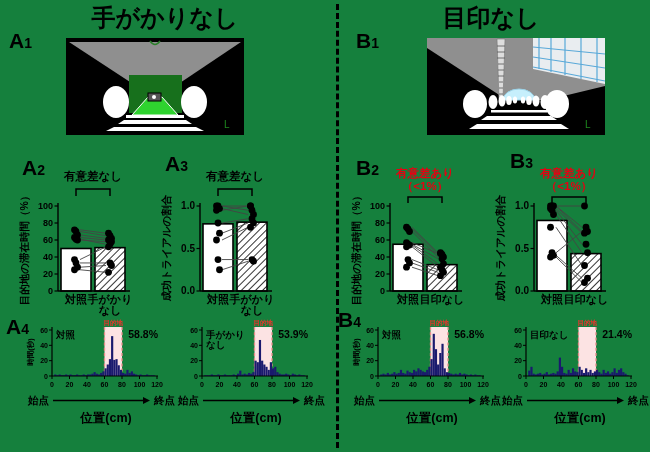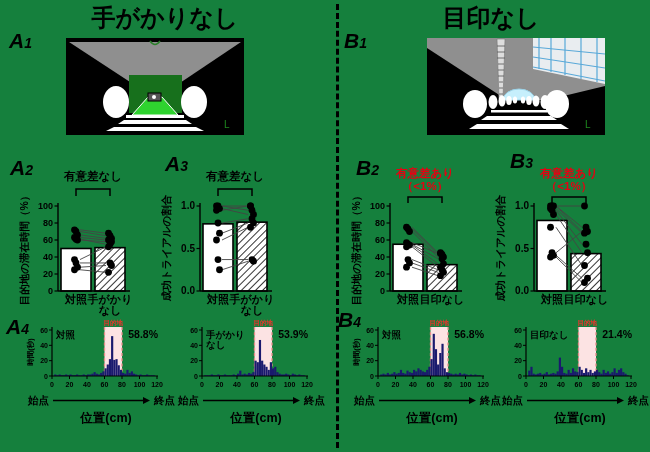--- a/index.html
+++ b/index.html
@@ -2,39 +2,39 @@
 <html><head>
 <meta charset="utf-8">
 <style>
   html,body{margin:0;padding:0;background:#fff;}
   .fig{position:relative;width:650px;height:452px;background:#15803d;overflow:hidden;
        font-family:"Liberation Sans","DejaVu Sans",sans-serif;}
   .title{position:absolute;top:2px;font-size:24px;font-weight:600;color:#000;text-align:center;}
   .title-a{left:0;width:330px;}
   .title-b{left:332px;width:318px;}
   .divider{position:absolute;left:336px;top:4px;height:444px;width:0;border-left:3px dashed #000;}
-  .plabel{position:absolute;font-weight:bold;font-size:21px;color:#000;line-height:1;font-style:italic;}
+  .plabel{position:absolute;font-weight:bold;font-size:21px;color:#000;line-height:1;}
   .plabel .sub{font-size:14px;font-weight:bold;}
   .abs{position:absolute;}
   svg text{font-family:"Liberation Sans","DejaVu Sans",sans-serif;}
 </style>
 </head>
 <body>
 
 <div class="fig">
 
   <div class="title title-a">手がかりなし</div>
   <div class="title title-b">目印なし</div>
   <div class="divider"></div>
 
   <div class="plabel" style="left:9px;top:30px"><span>A</span><span class="sub">1</span></div>
-  <div class="plabel" style="left:10px;top:157px"><span>A</span><span class="sub">2</span></div>
+  <div class="plabel" style="left:22px;top:157px"><span>A</span><span class="sub">2</span></div>
   <div class="plabel" style="left:165px;top:153px"><span>A</span><span class="sub">3</span></div>
   <div class="plabel" style="left:6px;top:316px"><span>A</span><span class="sub">4</span></div>
-  <div class="plabel" style="left:344px;top:30px"><span>B</span><span class="sub">1</span></div>
+  <div class="plabel" style="left:356px;top:30px"><span>B</span><span class="sub">1</span></div>
   <div class="plabel" style="left:356px;top:157px"><span>B</span><span class="sub">2</span></div>
   <div class="plabel" style="left:510px;top:150px"><span>B</span><span class="sub">3</span></div>
   <div class="plabel" style="left:338px;top:309px"><span>B</span><span class="sub">4</span></div>
 
   <svg class="abs" style="left:66px;top:38px" width="178" height="97" viewBox="0 0 178 97">
     <rect width="178" height="97" fill="#000"></rect>
     <polygon points="3,4 175,4 90,61" fill="#8f8f8f"></polygon>
     <path d="M84,3 q5,7 10,0" stroke="#2a7f2a" stroke-width="1.5" fill="none"></path>
     <rect x="63" y="37" width="53" height="38" fill="#17701c"></rect>
     <polygon points="66,77 112,77 96,59 82,59" fill="#2fd32f" stroke="#fff" stroke-width="1"></polygon>

